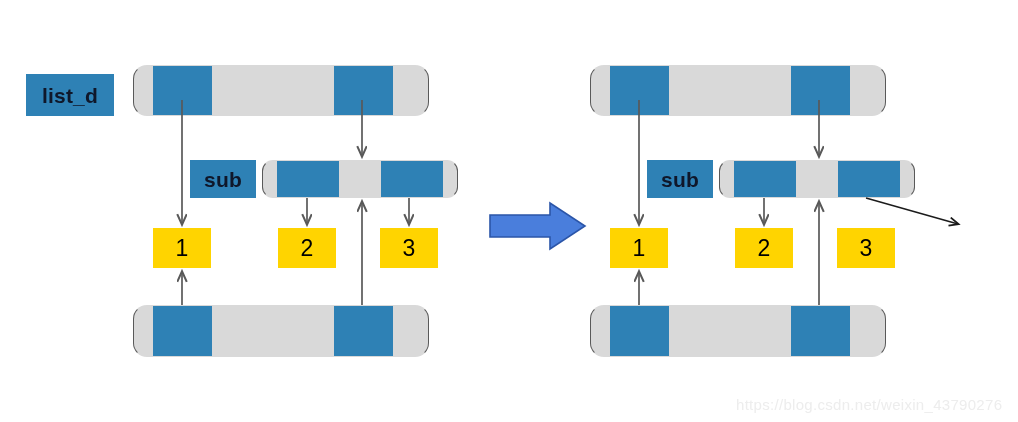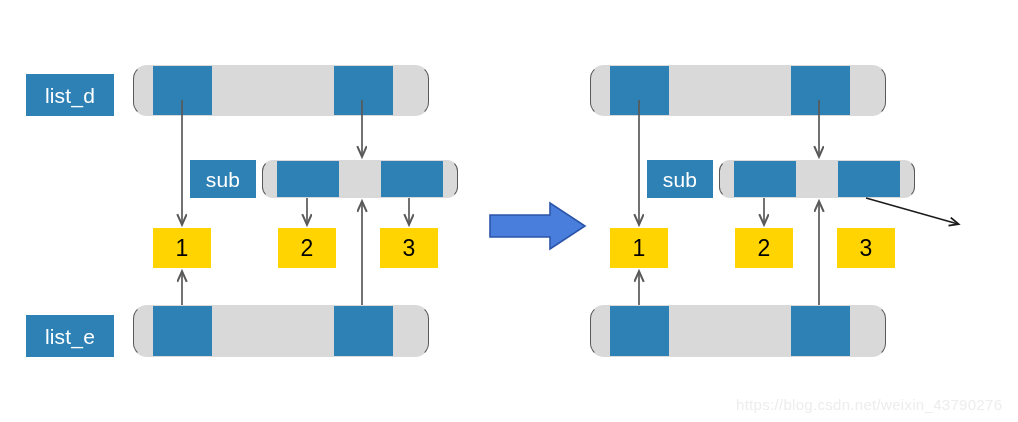--- a/index.html
+++ b/index.html
@@ -15,27 +15,28 @@
     width: 1018px;
     height: 422px;
     background: #ffffff;
     overflow: hidden;
   }
   .abs { position: absolute; }
 
   
   .label-chip {
     background: #2E81B5;
-    color: #ffffff;
+    color: #0f172a;
     display: flex;
     align-items: center;
     justify-content: center;
     font-size: 21px;
     line-height: 1;
     letter-spacing: .2px;
+    font-weight: bold;
   }
 
   
   .list-box {
     background: #D9D9D9;
     border: 1.6px solid #595959;
     border-top-color: transparent;
     border-bottom-color: transparent;
     border-radius: 14px;
     box-sizing: border-box;
@@ -103,21 +104,20 @@
 
   <div class="abs list-box sub-box" style="left:262px; top:160px; width:196px; height:38px;">
     <div class="cell" style="left:14px; width:62px;"></div>
     <div class="cell" style="left:118px; width:62px;"></div>
   </div>
 
   <div class="abs val-box" style="left:153px; top:228px; width:58px; height:40px;">1</div>
   <div class="abs val-box" style="left:278px; top:228px; width:58px; height:40px;">2</div>
   <div class="abs val-box" style="left:380px; top:228px; width:58px; height:40px;">3</div>
 
-  <div class="abs label-chip" style="left:26px; top:315px; width:88px; height:42px;">list_e</div>
 
   <div class="abs list-box" style="left:133px; top:305px; width:296px; height:52px;">
     <div class="cell" style="left:19px; width:59px;"></div>
     <div class="cell" style="left:200px; width:59px;"></div>
   </div>
 
   <div class="abs list-box" style="left:590px; top:65px; width:296px; height:51px;">
     <div class="cell" style="left:19px; width:59px;"></div>
     <div class="cell" style="left:200px; width:59px;"></div>
   </div>

